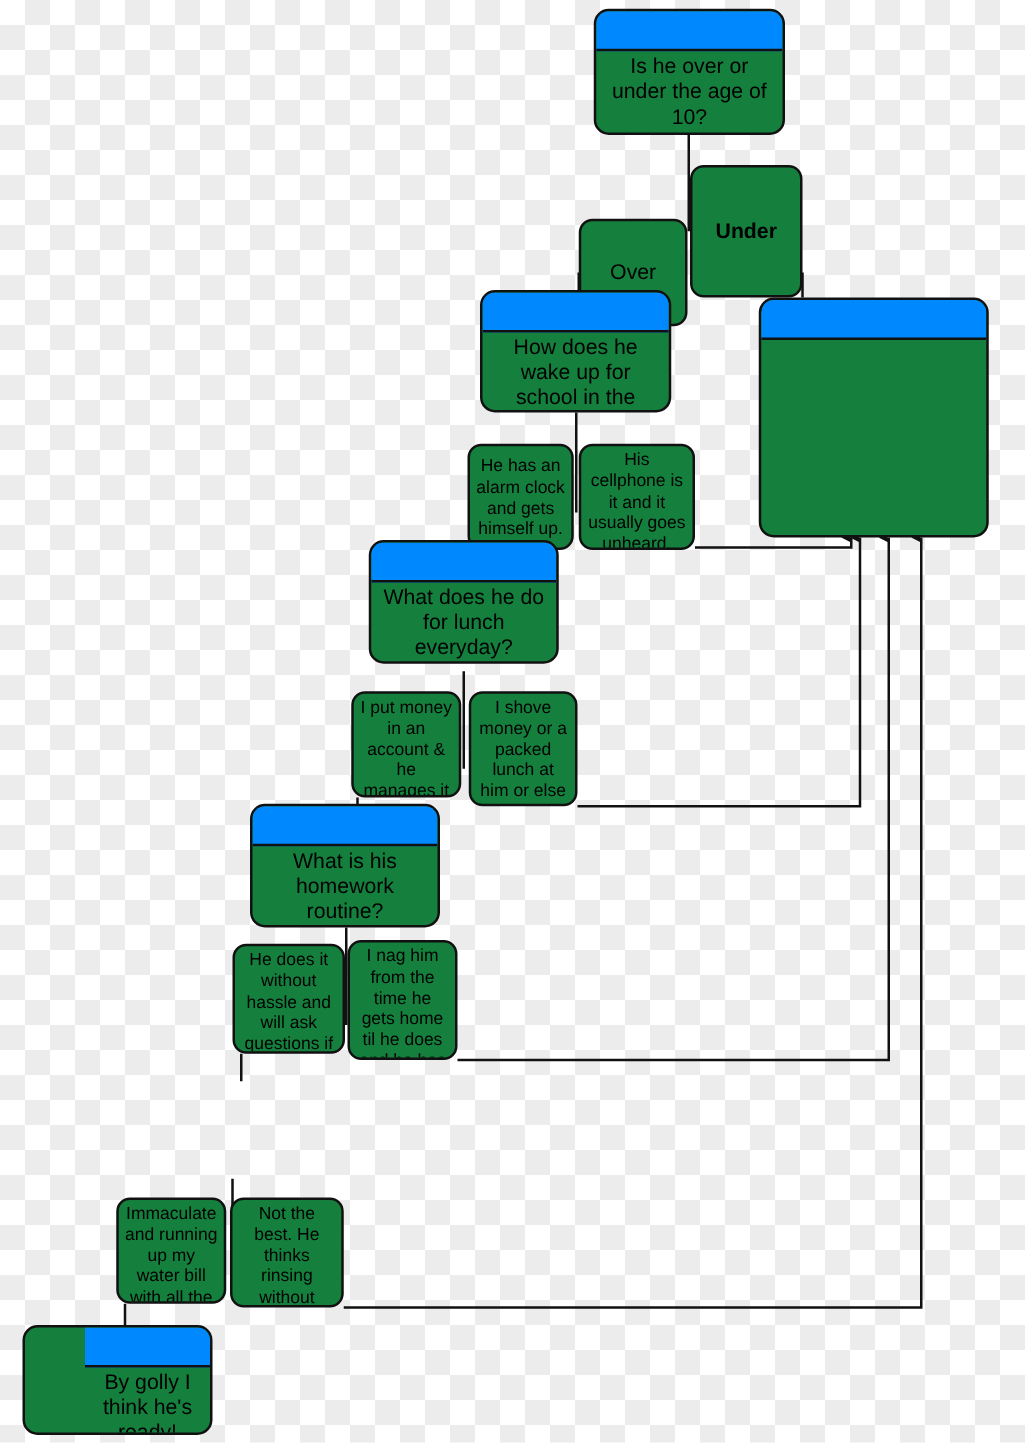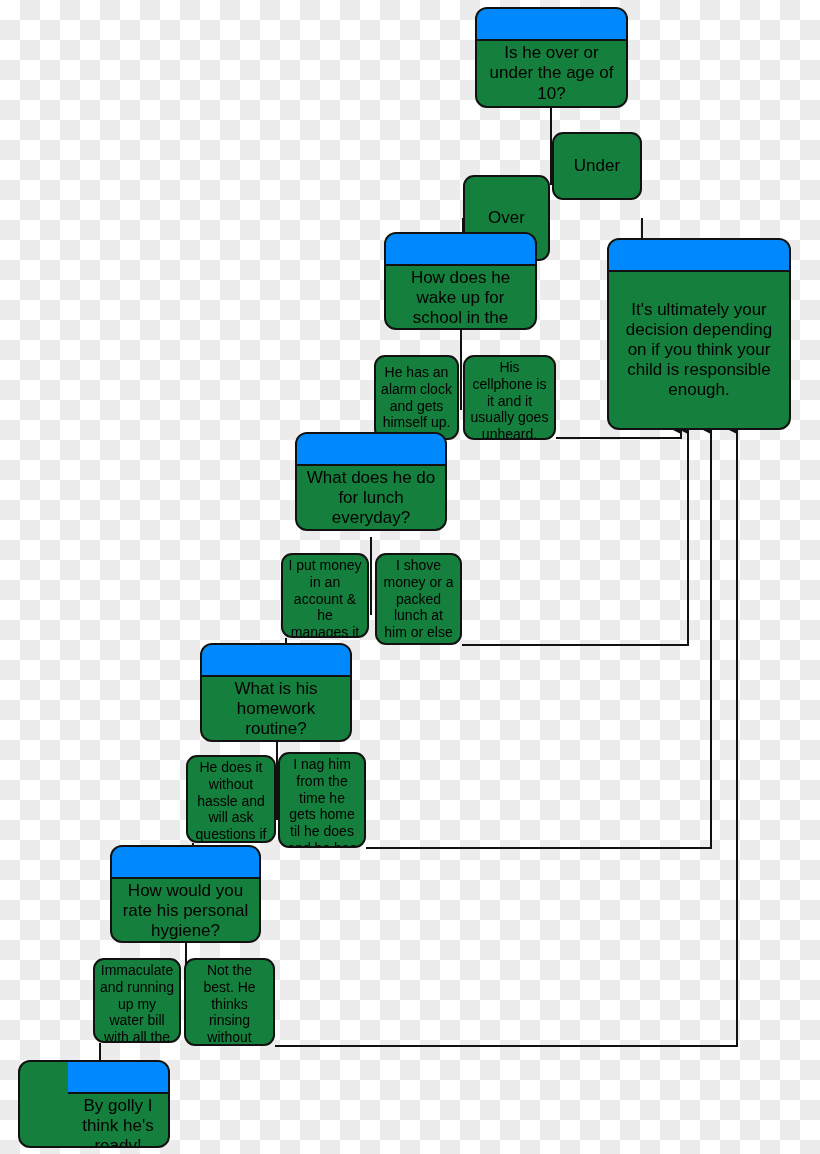--- a/index.html
+++ b/index.html
@@ -108,27 +108,26 @@
 
   <div class="node q" style="left:475px;top:7px;width:153px;height:101px;">
     <div class="bar"></div>
     <div class="body">Is he over or under the age of 10?</div>
   </div>
 
   <div class="node a big" style="left:463px;top:132px;width:87px;height:86px;margin-top:43px;">
     <div class="body">Over</div>
   </div>
 
-  <div class="node a big" style="left:552px;top:132px;width:90px;height:68px;">
+  <div class="node a big" style="left:552px;top:132px;width:90px;height:106px;font-weight:bold;">
     <div class="body">Under</div>
   </div>
 
   <div class="node term" style="left:607px;top:238px;width:184px;height:192px;">
     <div class="bar"></div>
-    <div class="body">It's ultimately your decision depending on if you think your child is responsible enough.</div>
   </div>
 
   <div class="node q" style="left:384px;top:232px;width:153px;height:98px;">
     <div class="bar"></div>
     <div class="body">How does he wake up for school in the morning?</div>
   </div>
 
   <div class="node a" style="left:463px;top:355px;width:93px;height:85px;">
     <div class="body">His cellphone is it and it usually goes unheard.</div>
   </div>
@@ -156,24 +155,20 @@
   </div>
 
   <div class="node a" style="left:186px;top:755px;width:90px;height:88px;">
     <div class="body">He does it without hassle and will ask questions if he needs help.</div>
   </div>
 
   <div class="node a" style="left:278px;top:752px;width:88px;height:96px;">
     <div class="body">I nag him from the time he gets home til he does and he has to stay up late.</div>
   </div>
 
-  <div class="node q" style="left:110px;top:845px;width:151px;height:98px;">
-    <div class="bar"></div>
-    <div class="body">How would you rate his personal hygiene?</div>
-  </div>
 
   <div class="node a" style="left:93px;top:958px;width:88px;height:85px;">
     <div class="body">Immaculate and running up my water bill with all the showers.</div>
   </div>
 
   <div class="node a" style="left:184px;top:958px;width:91px;height:88px;">
     <div class="body">Not the best. He thinks rinsing without soap is showering.</div>
   </div>
 
   <div class="node term" style="left:18px;top:1060px;width:152px;height:88px;padding-left:48px;">

